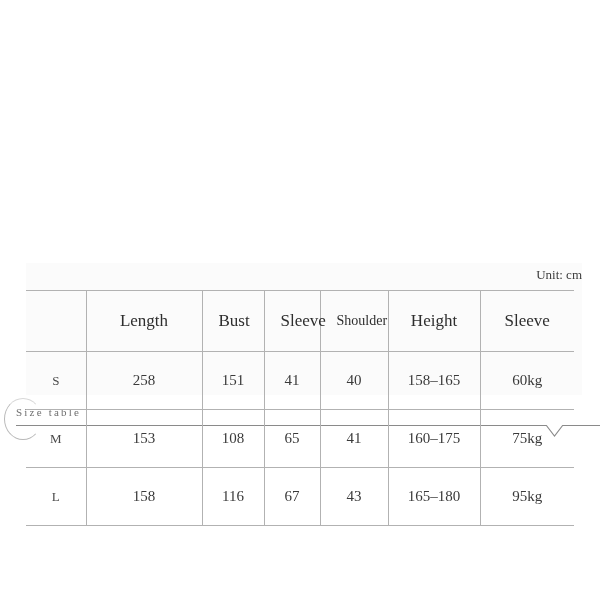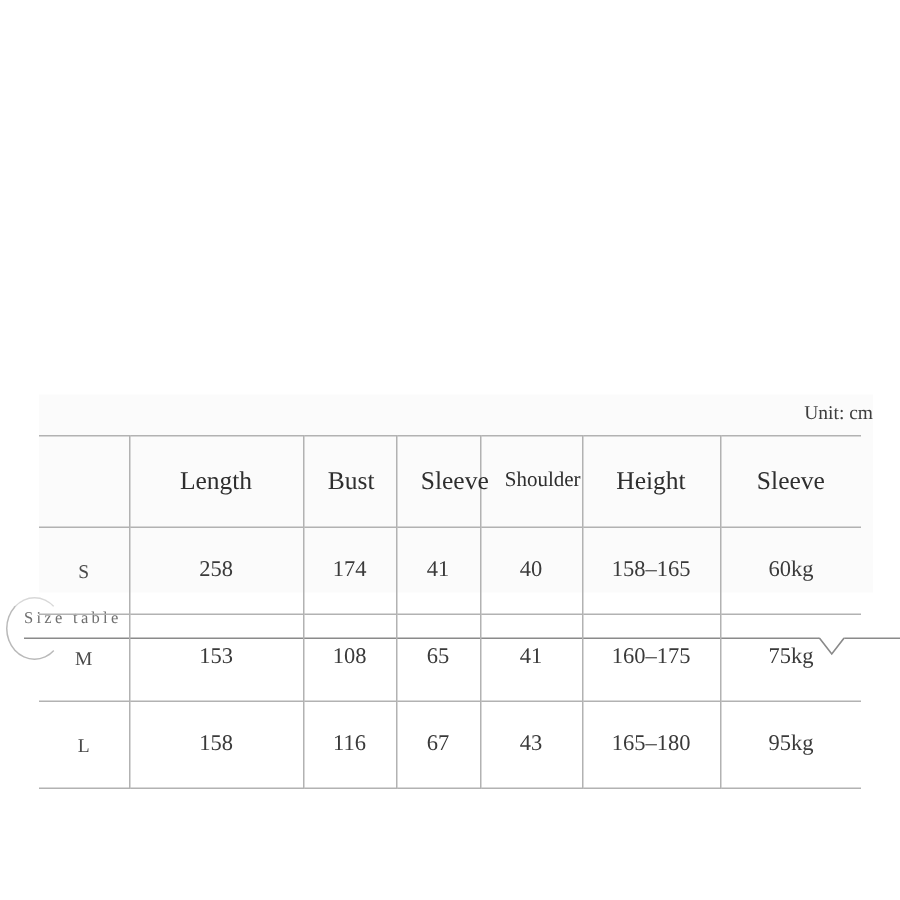--- a/index.html
+++ b/index.html
@@ -188,21 +188,21 @@
       <td>Length</td>
       <td>Bust</td>
       <td>Sleeve</td>
       <td class="narrow-head">Shoulder</td>
       <td>Height</td>
       <td>Sleeve</td>
     </tr>
     <tr class="body-row">
       <td class="size-label">S</td>
       <td>258</td>
-      <td>174</td>
+      <td>151</td>
       <td>41</td>
       <td>40</td>
       <td>158–165</td>
       <td>60kg</td>
     </tr>
     <tr class="body-row">
       <td class="size-label">M</td>
       <td>153</td>
       <td>108</td>
       <td>65</td>

